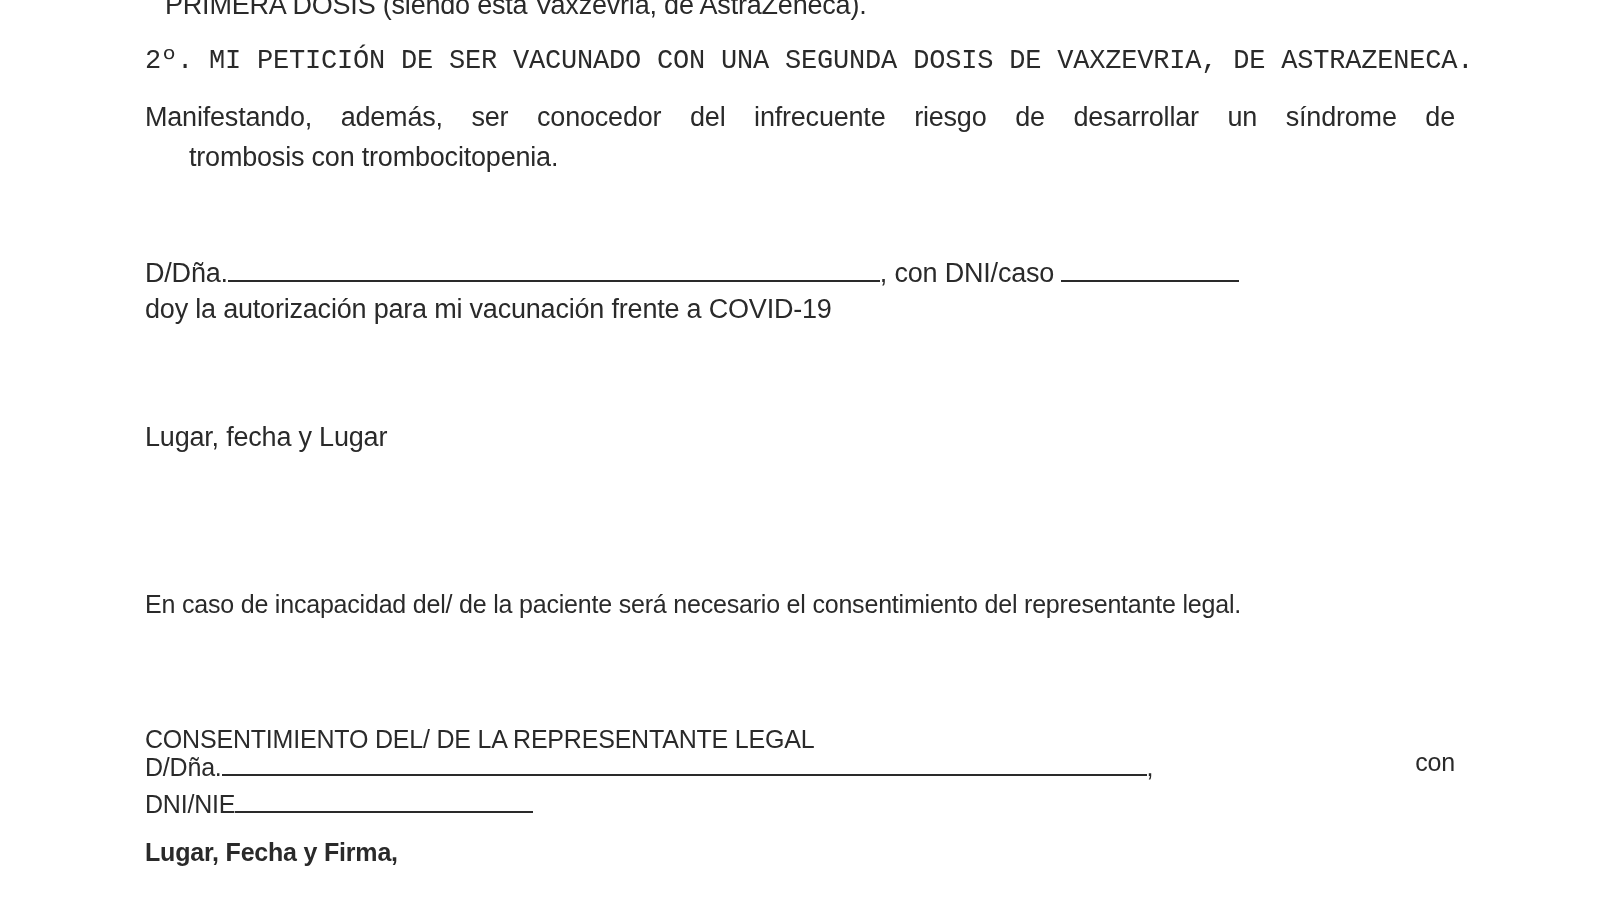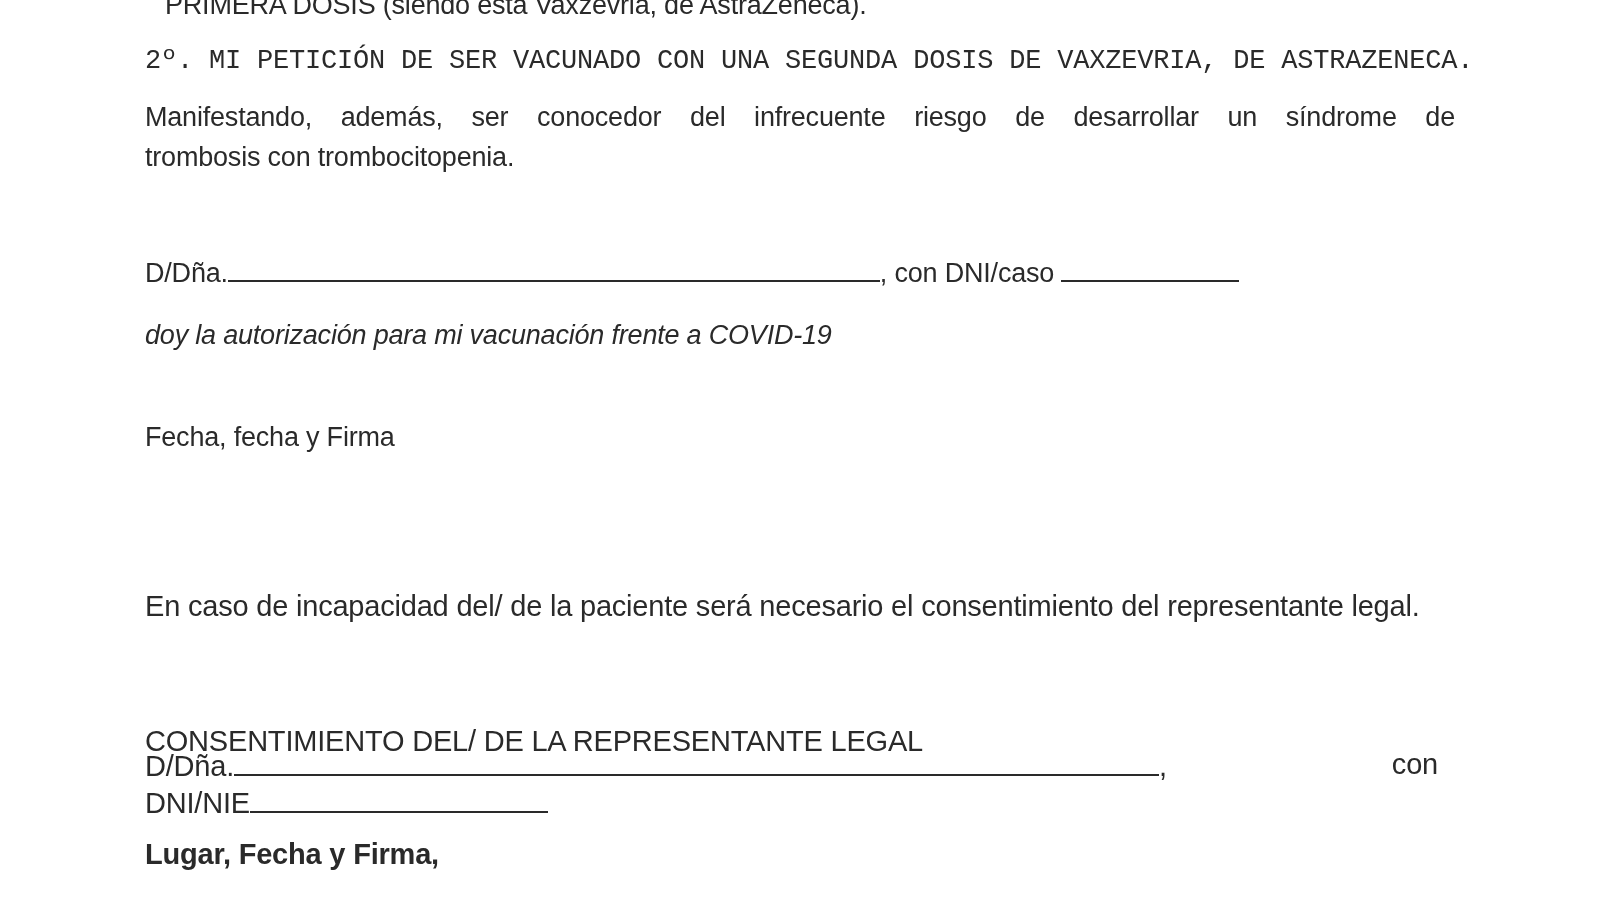--- a/index.html
+++ b/index.html
@@ -1,49 +1,49 @@
 <!DOCTYPE html>
 <html><head>
 <meta charset="utf-8">
 <style>
   html, body { margin: 0; padding: 0; background: #ffffff; }
   body { width: 1600px; height: 900px; overflow: hidden; position: relative;
          font-family: "Liberation Sans", "DejaVu Sans", sans-serif; color: #2a2a2a; }
   .t { position: absolute; left: 145px; font-size: 27px; white-space: nowrap; line-height: 1; letter-spacing: -0.2px; }
   .just { width: 1310px; white-space: normal; text-align: justify; text-align-last: justify; }
   .blank { display: inline-block; border-bottom: 2px solid #2a2a2a; height: 24px; vertical-align: baseline; }
-  .small { font-size: 29px; }
+  .small { font-size: 25px; }
 </style>
 </head>
 <body>
 
 <div>
   <div class="t" style="top:-8px; left:165px;">PRIMERA DOSIS (siendo esta Vaxzevria, de AstraZeneca).</div>
 
   <div class="t" style="top:48px;font-family:Liberation Mono, monospace;">2º. MI PETICIÓN DE SER VACUNADO CON UNA SEGUNDA DOSIS DE VAXZEVRIA, DE ASTRAZENECA.</div>
 
   <div class="t just" style="top:104px;">Manifestando, además, ser conocedor del infrecuente riesgo de desarrollar un síndrome de</div>
-  <div class="t" style="top:144px;">trombosis con trombocitopenia.</div>
+  <div class="t" style="top:144px;margin-left:44px;">trombosis con trombocitopenia.</div>
 
   <div class="t" style="top:256px;">
     <span>D/Dña.</span><span class="blank" style="width:652px;"></span><span>, con DNI/caso</span>
     <span class="blank" style="width:178px;"></span>
   </div>
 
-  <div class="t" style="top:322px;font-style:italic;">doy la autorización para mi vacunación frente a COVID-19</div>
+  <div class="t" style="top:296px;">doy la autorización para mi vacunación frente a COVID-19</div>
 
-  <div class="t" style="top:424px;">Fecha, fecha y Firma</div>
+  <div class="t" style="top:424px;">Lugar, fecha y Lugar</div>
 
   <div class="t small" style="top:592px;">En caso de incapacidad del/ de la paciente será necesario el consentimiento del representante legal.</div>
 
   <div class="t small" style="top:727px;">CONSENTIMIENTO DEL/ DE LA REPRESENTANTE LEGAL</div>
 
   <div class="t small" style="top:750px; width:1310px;">
     <span>D/Dña.</span><span class="blank" style="width:925px;"></span><span>,</span>
-    <span style="position:absolute; right:17px; top:0;">con</span>
+    <span style="position:absolute; right:0; top:0;">con</span>
   </div>
 
   <div class="t small" style="top:787px;">
     <span>DNI/NIE</span><span class="blank" style="width:298px;"></span>
   </div>
 
   <div class="t small" style="top:840px;font-weight:bold;">Lugar, Fecha y Firma,</div>
 </div>
 
 </body></html>

